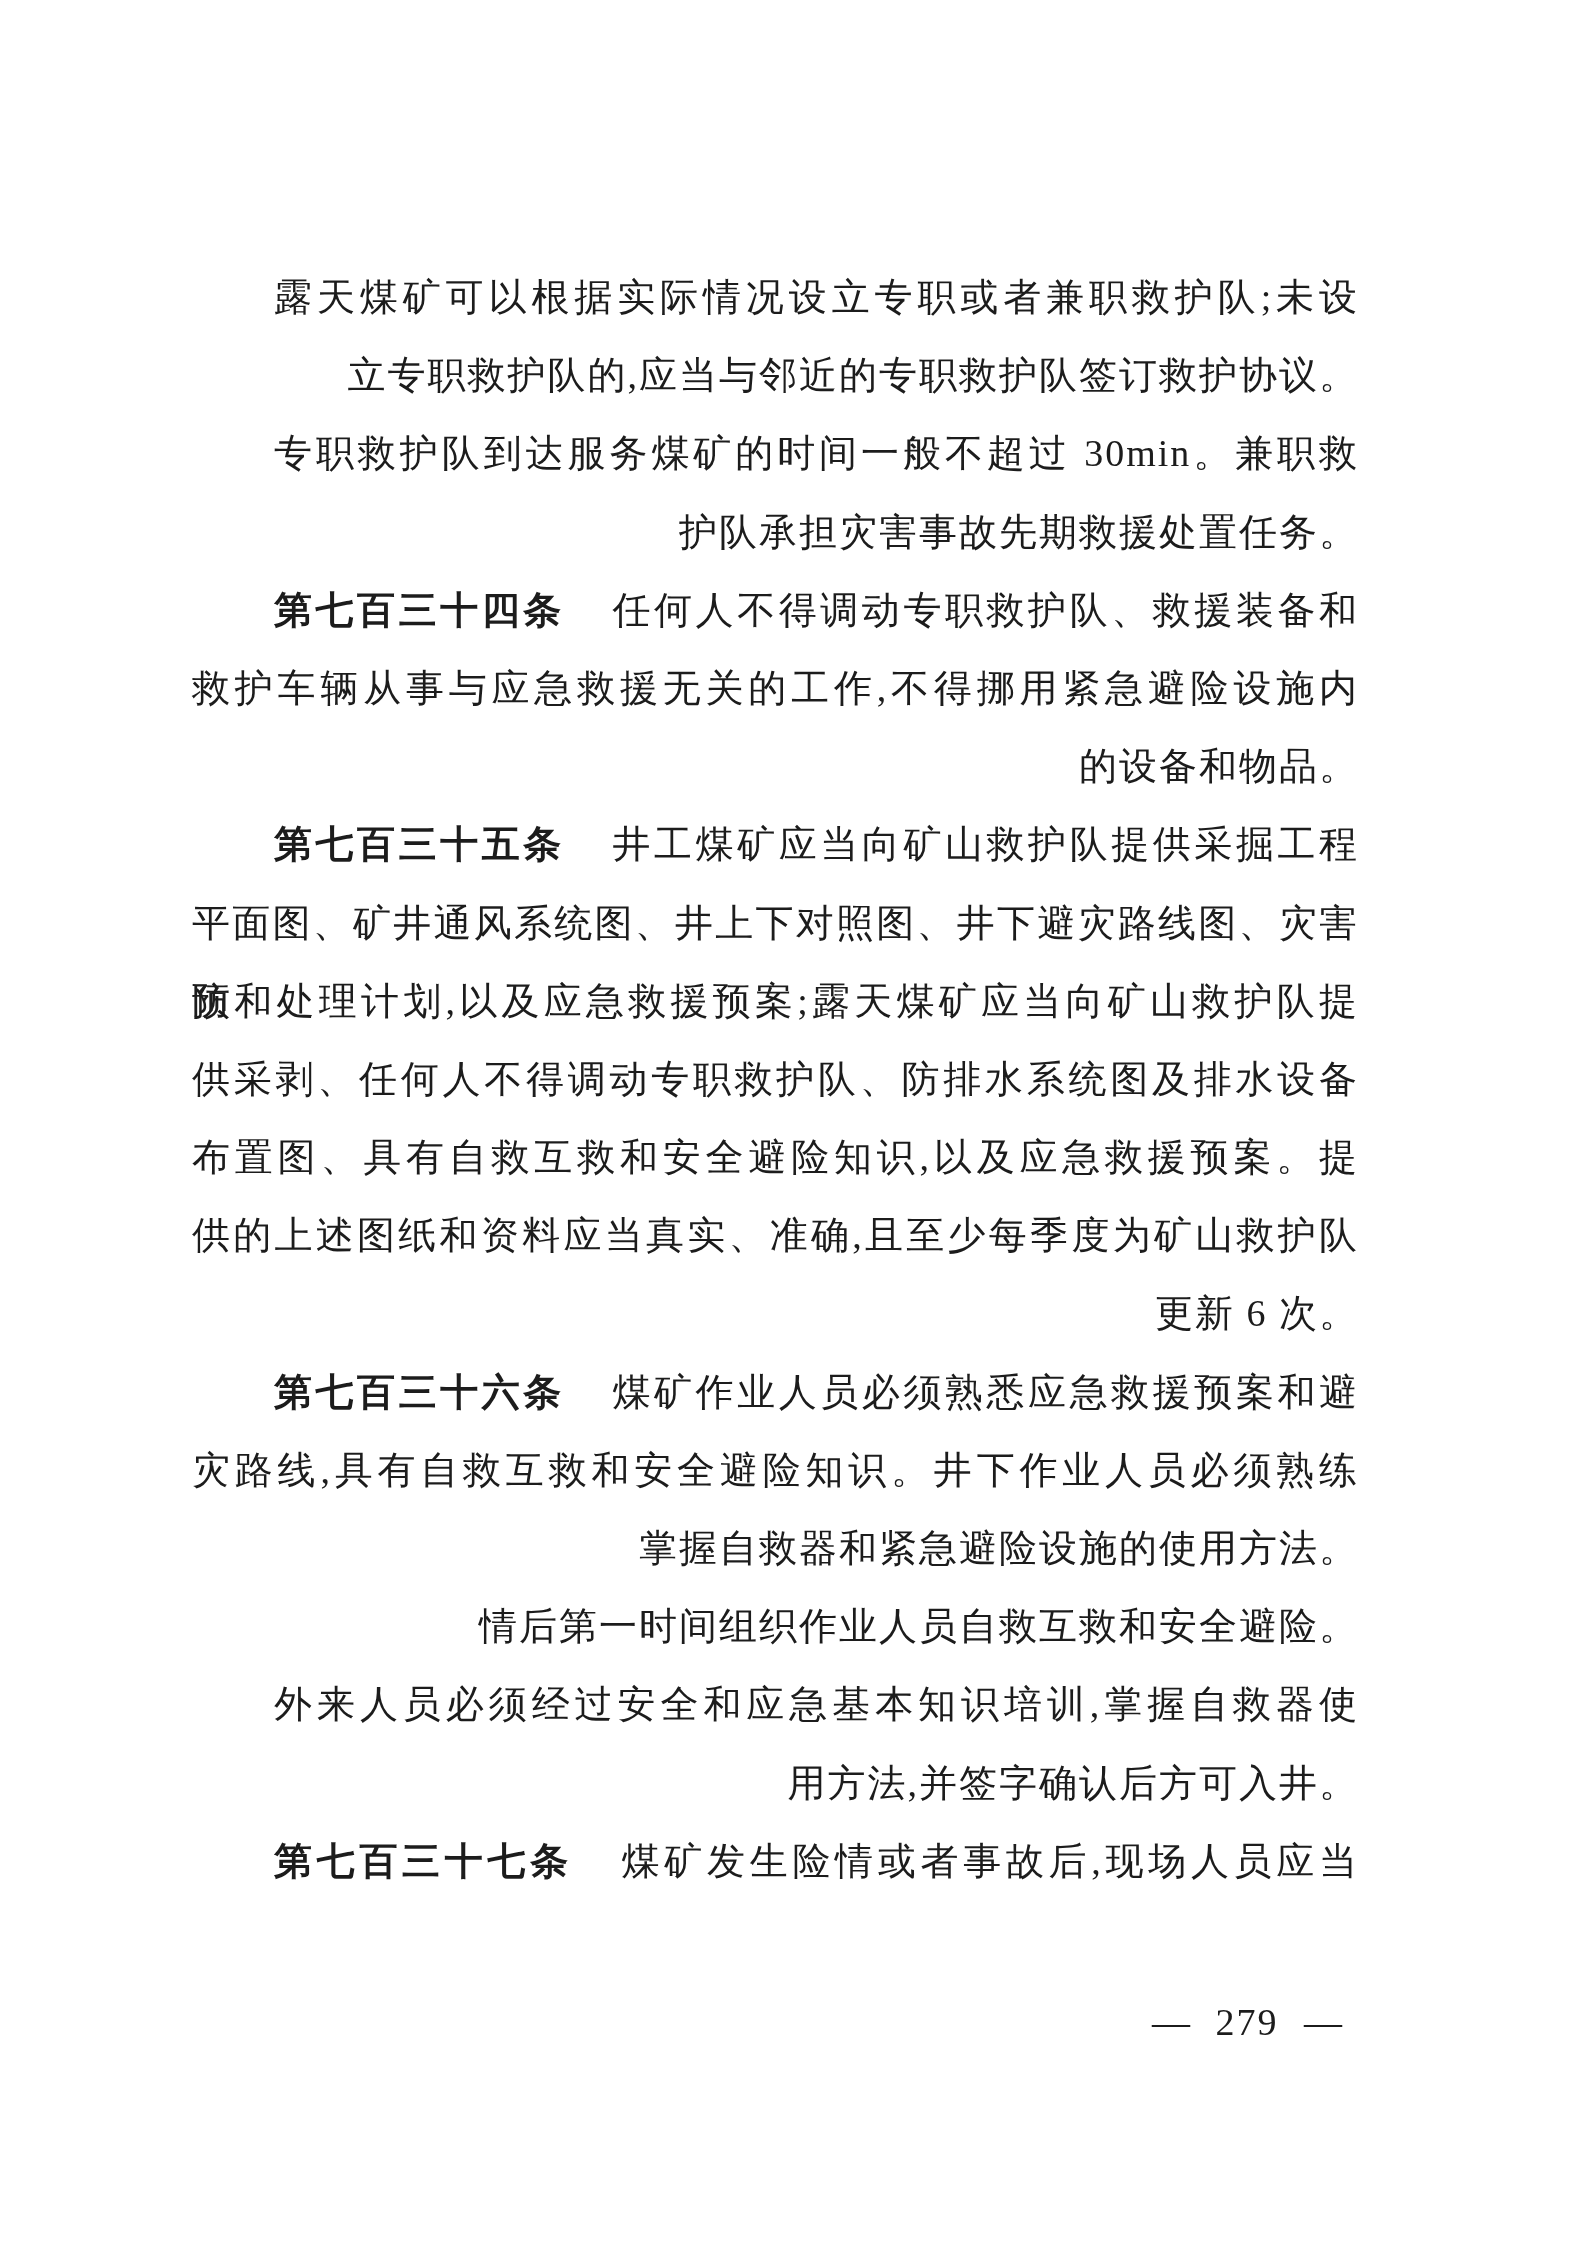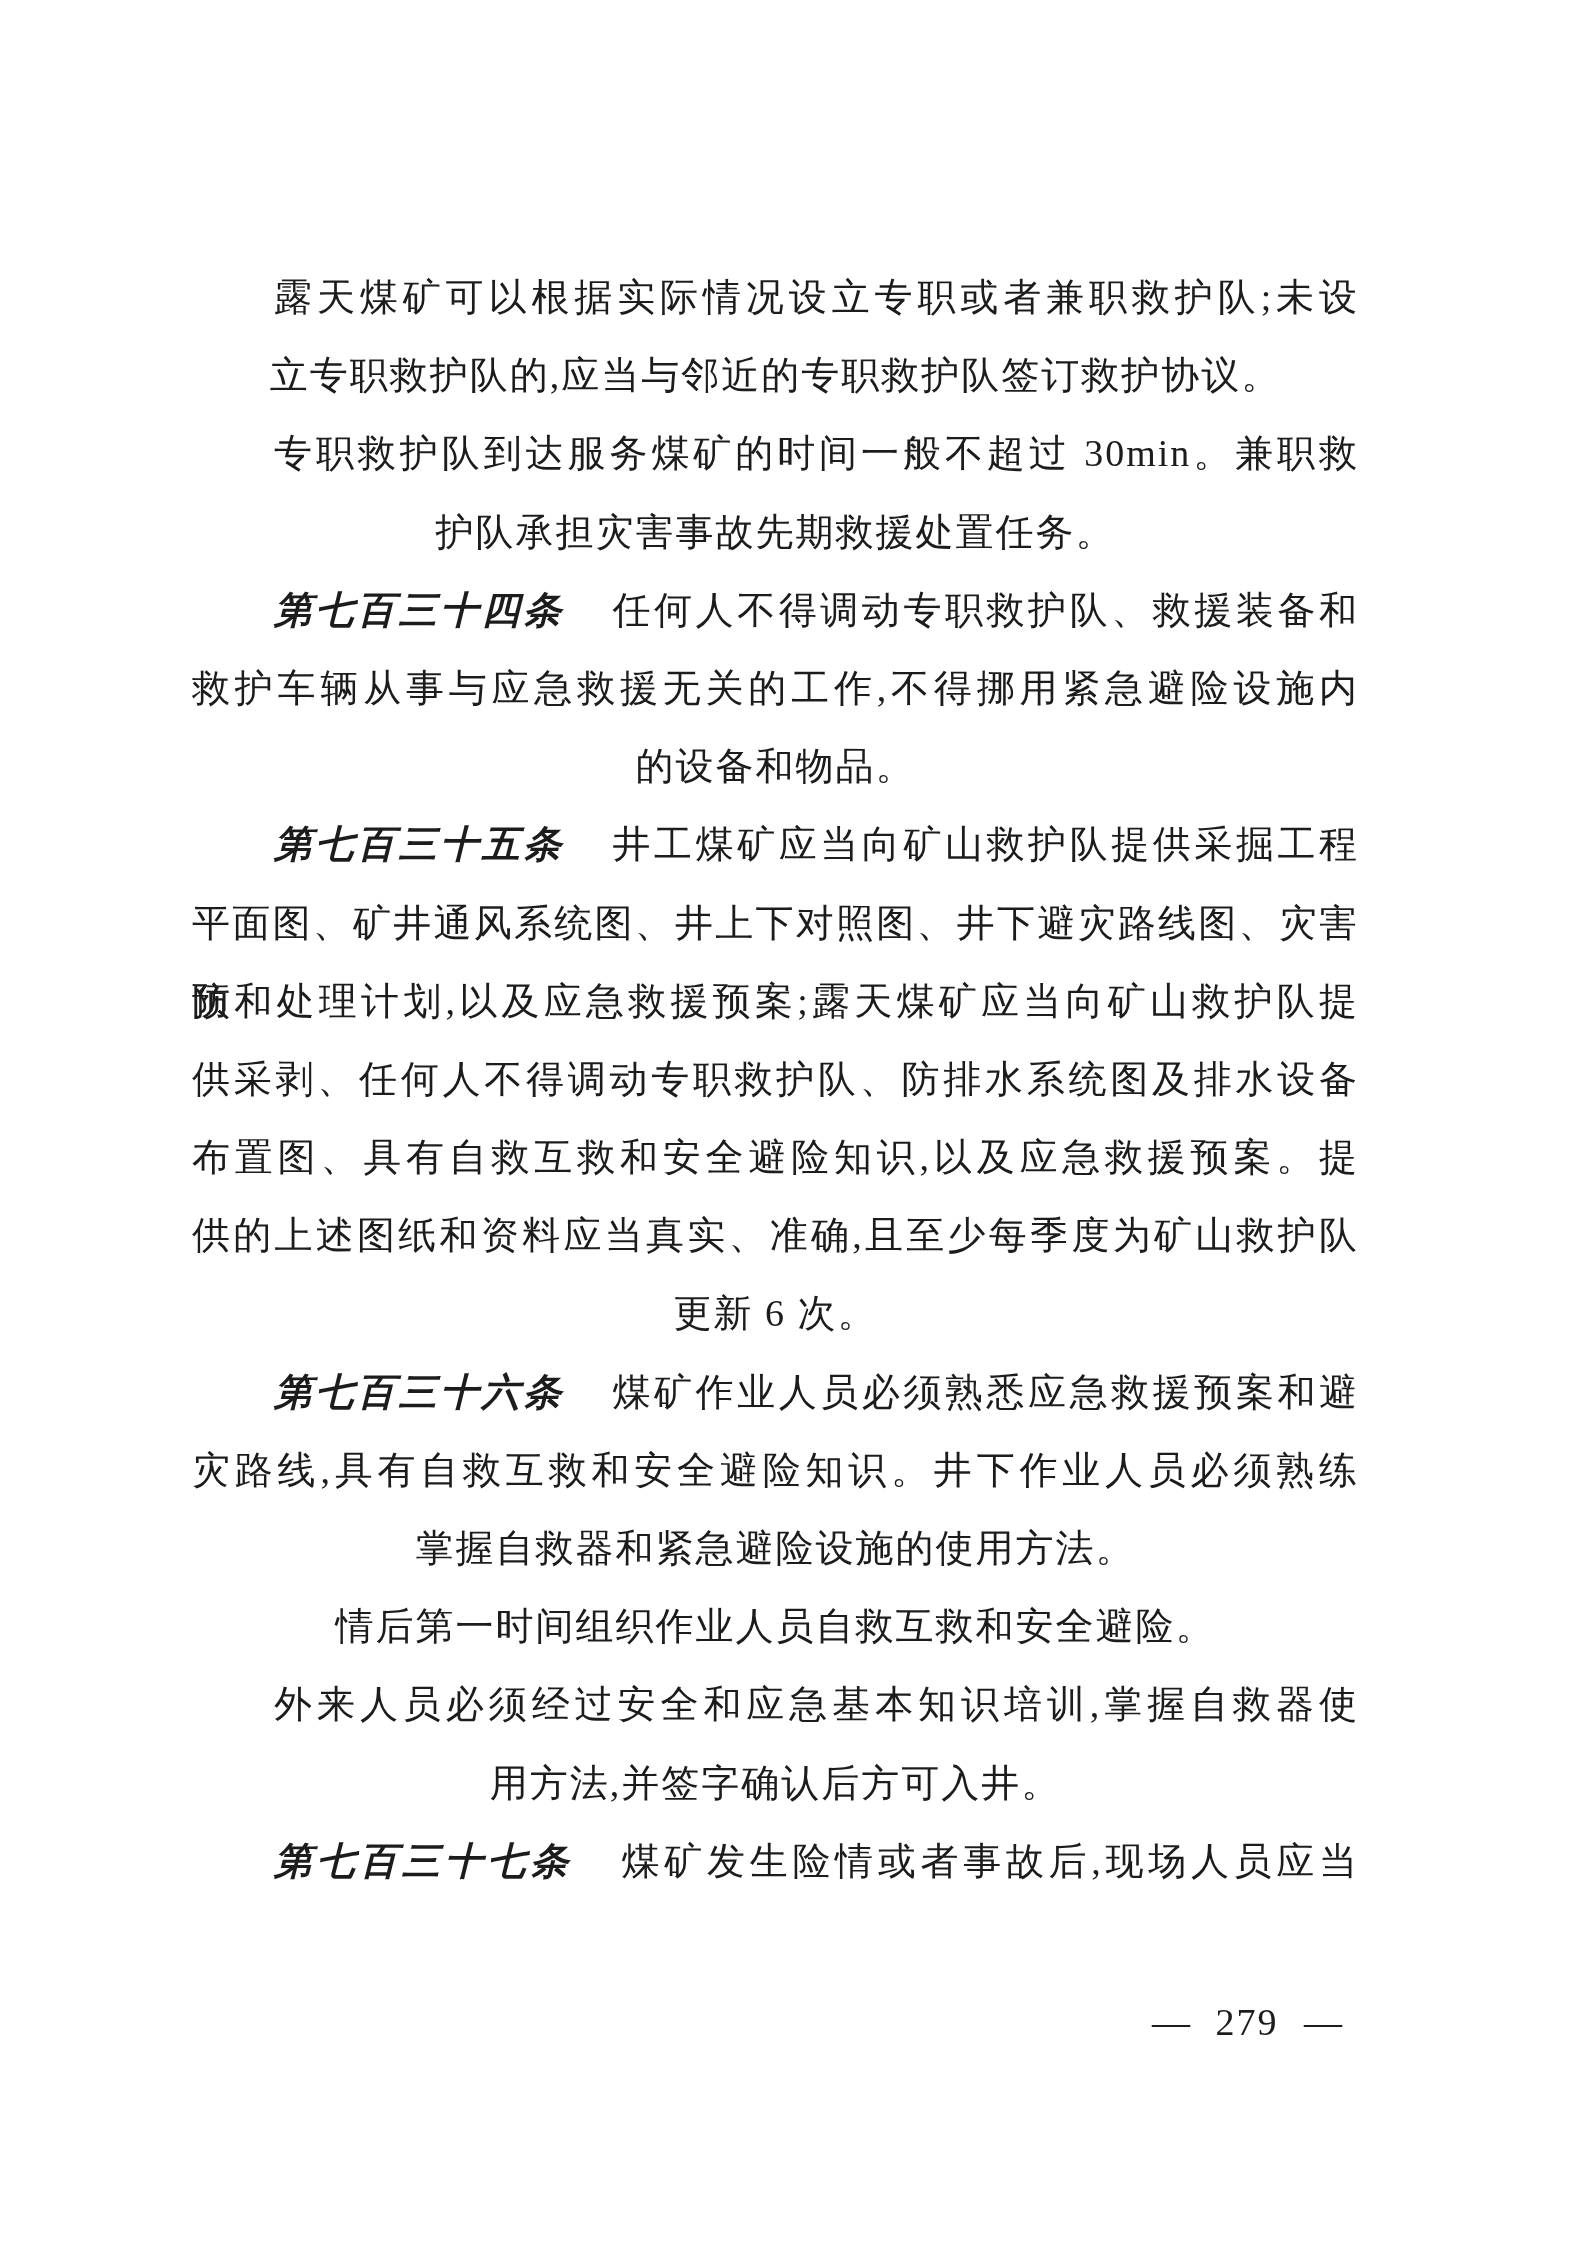--- a/index.html
+++ b/index.html
@@ -22,34 +22,33 @@
     left: 192px;
     top: 258px;
     width: 1167px;
   }
   .paragraph { margin: 0; padding: 0; }
   .line {
     height: 78.2px;
     line-height: 78.2px;
     font-size: 38px;
     letter-spacing: 2px;
-    text-align: center;
+    text-align: right;
     white-space: normal;
   }
   .line.full {
     text-align: justify;
     text-align-last: justify;
   }
   .line.indent {
     padding-left: 82px;
   }
   .article-no {
     font-family: "Liberation Sans", "DejaVu Sans", sans-serif;
     font-weight: 700;
-    font-style: italic;
   }
   .gap {
     display: inline-block;
     width: 46px;
   }
   .footer {
     position: absolute;
     left: 1152px;
     top: 1999px;
     width: 190px;

